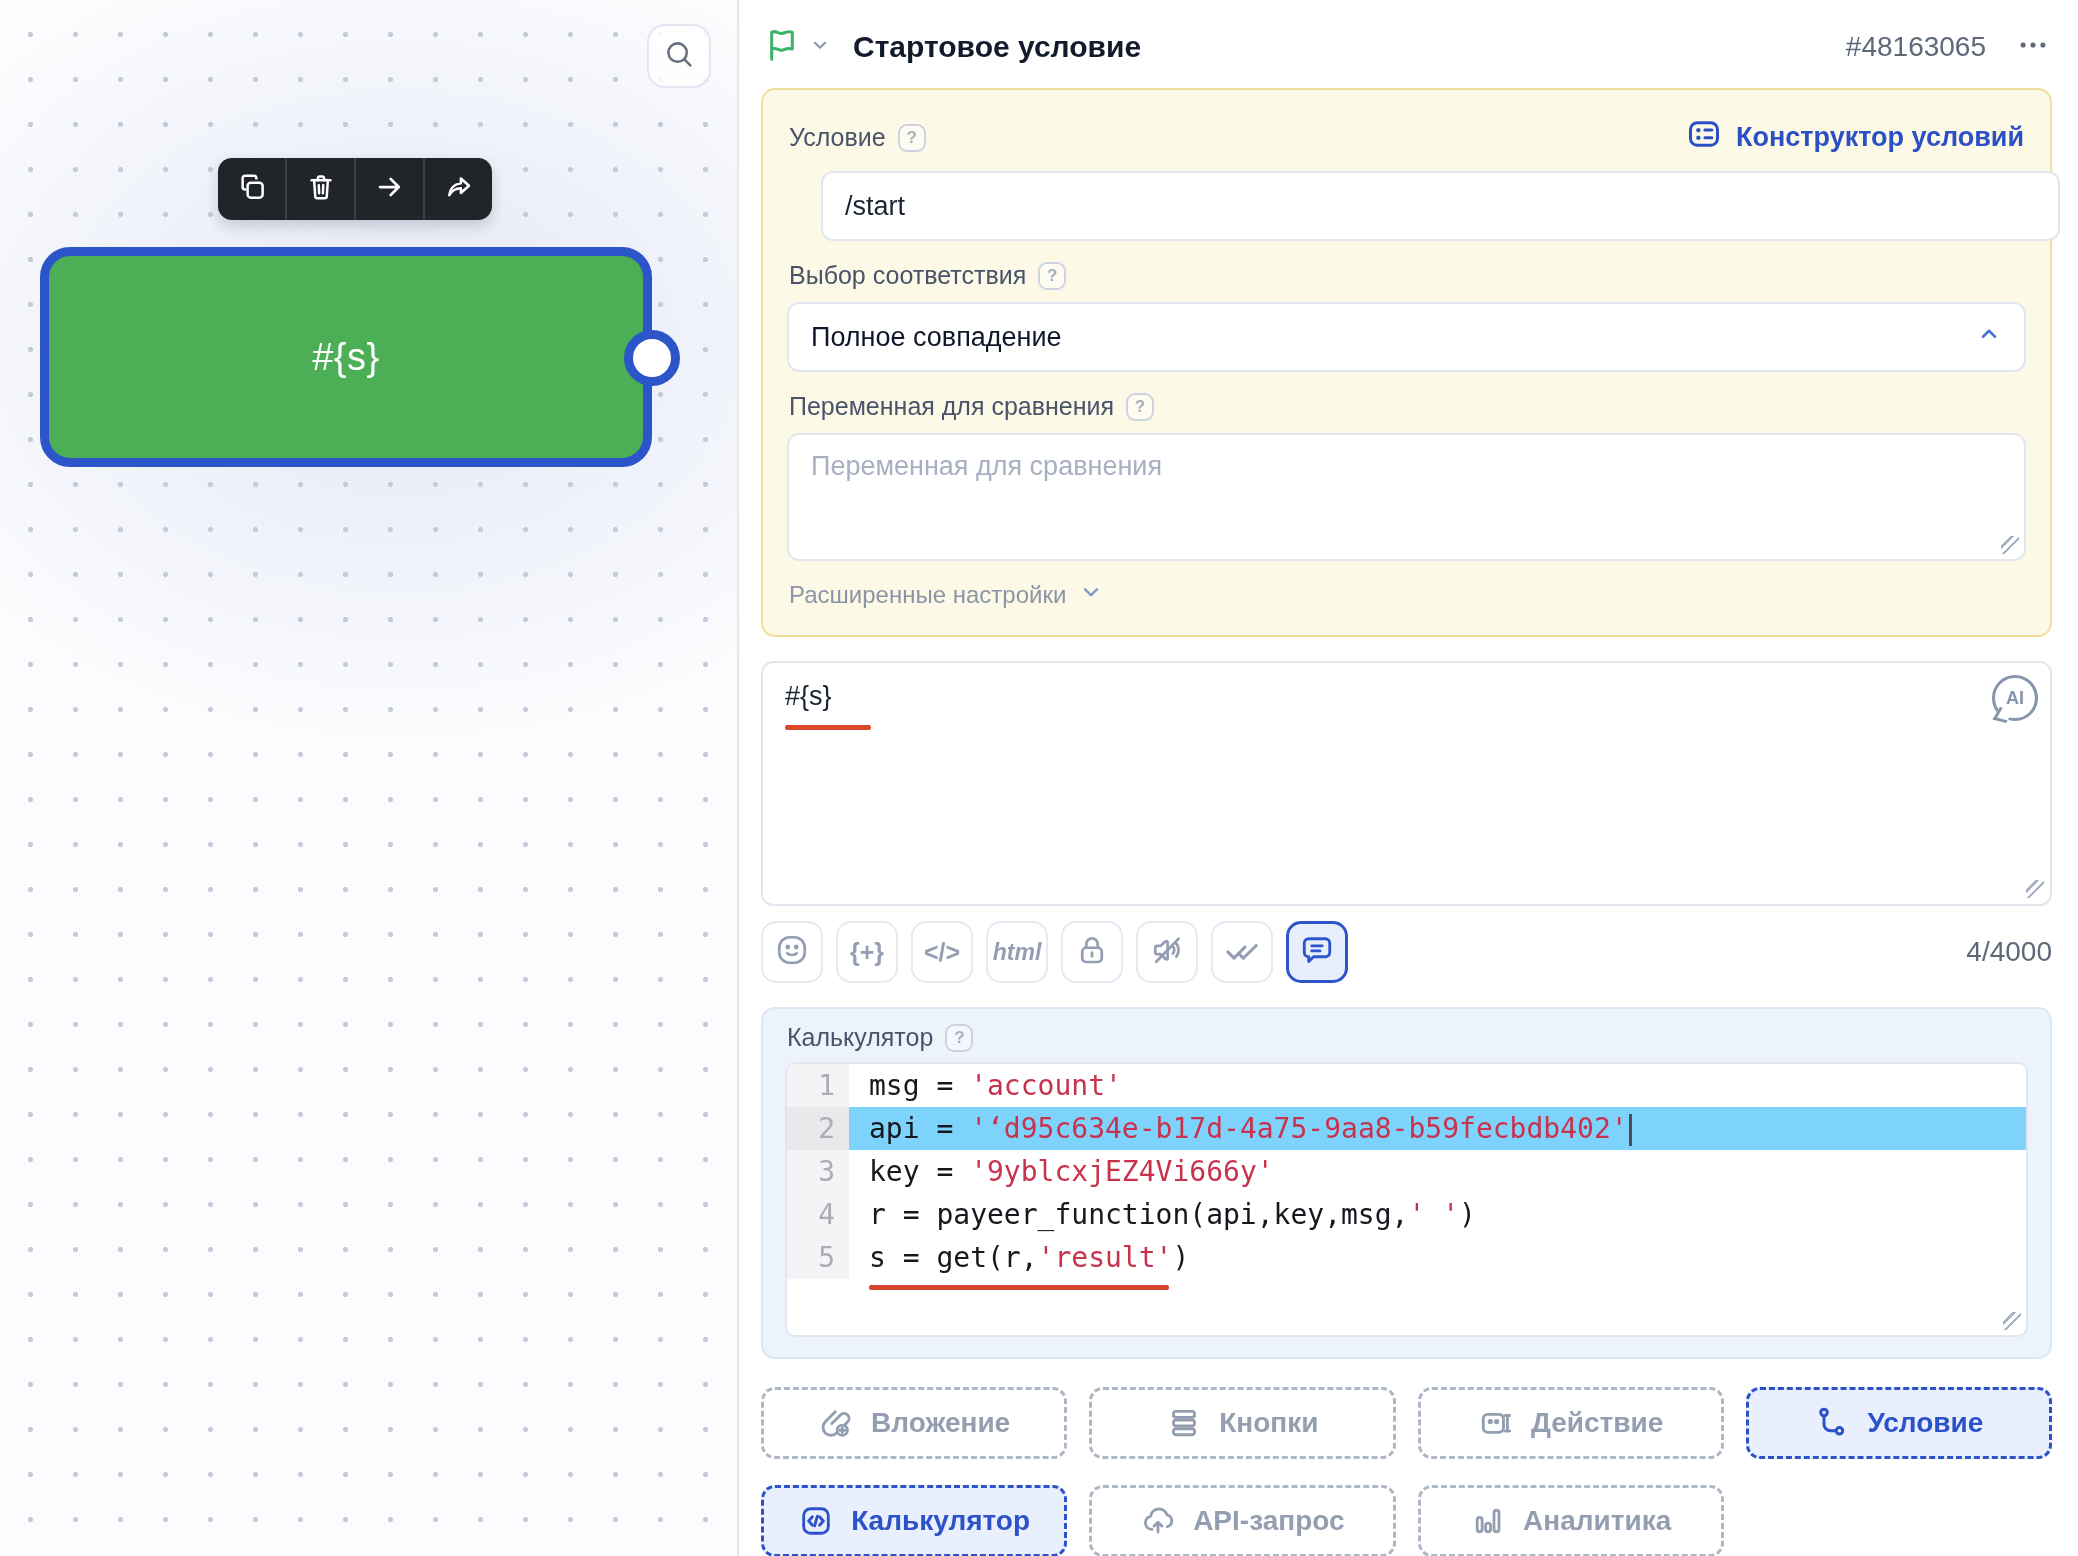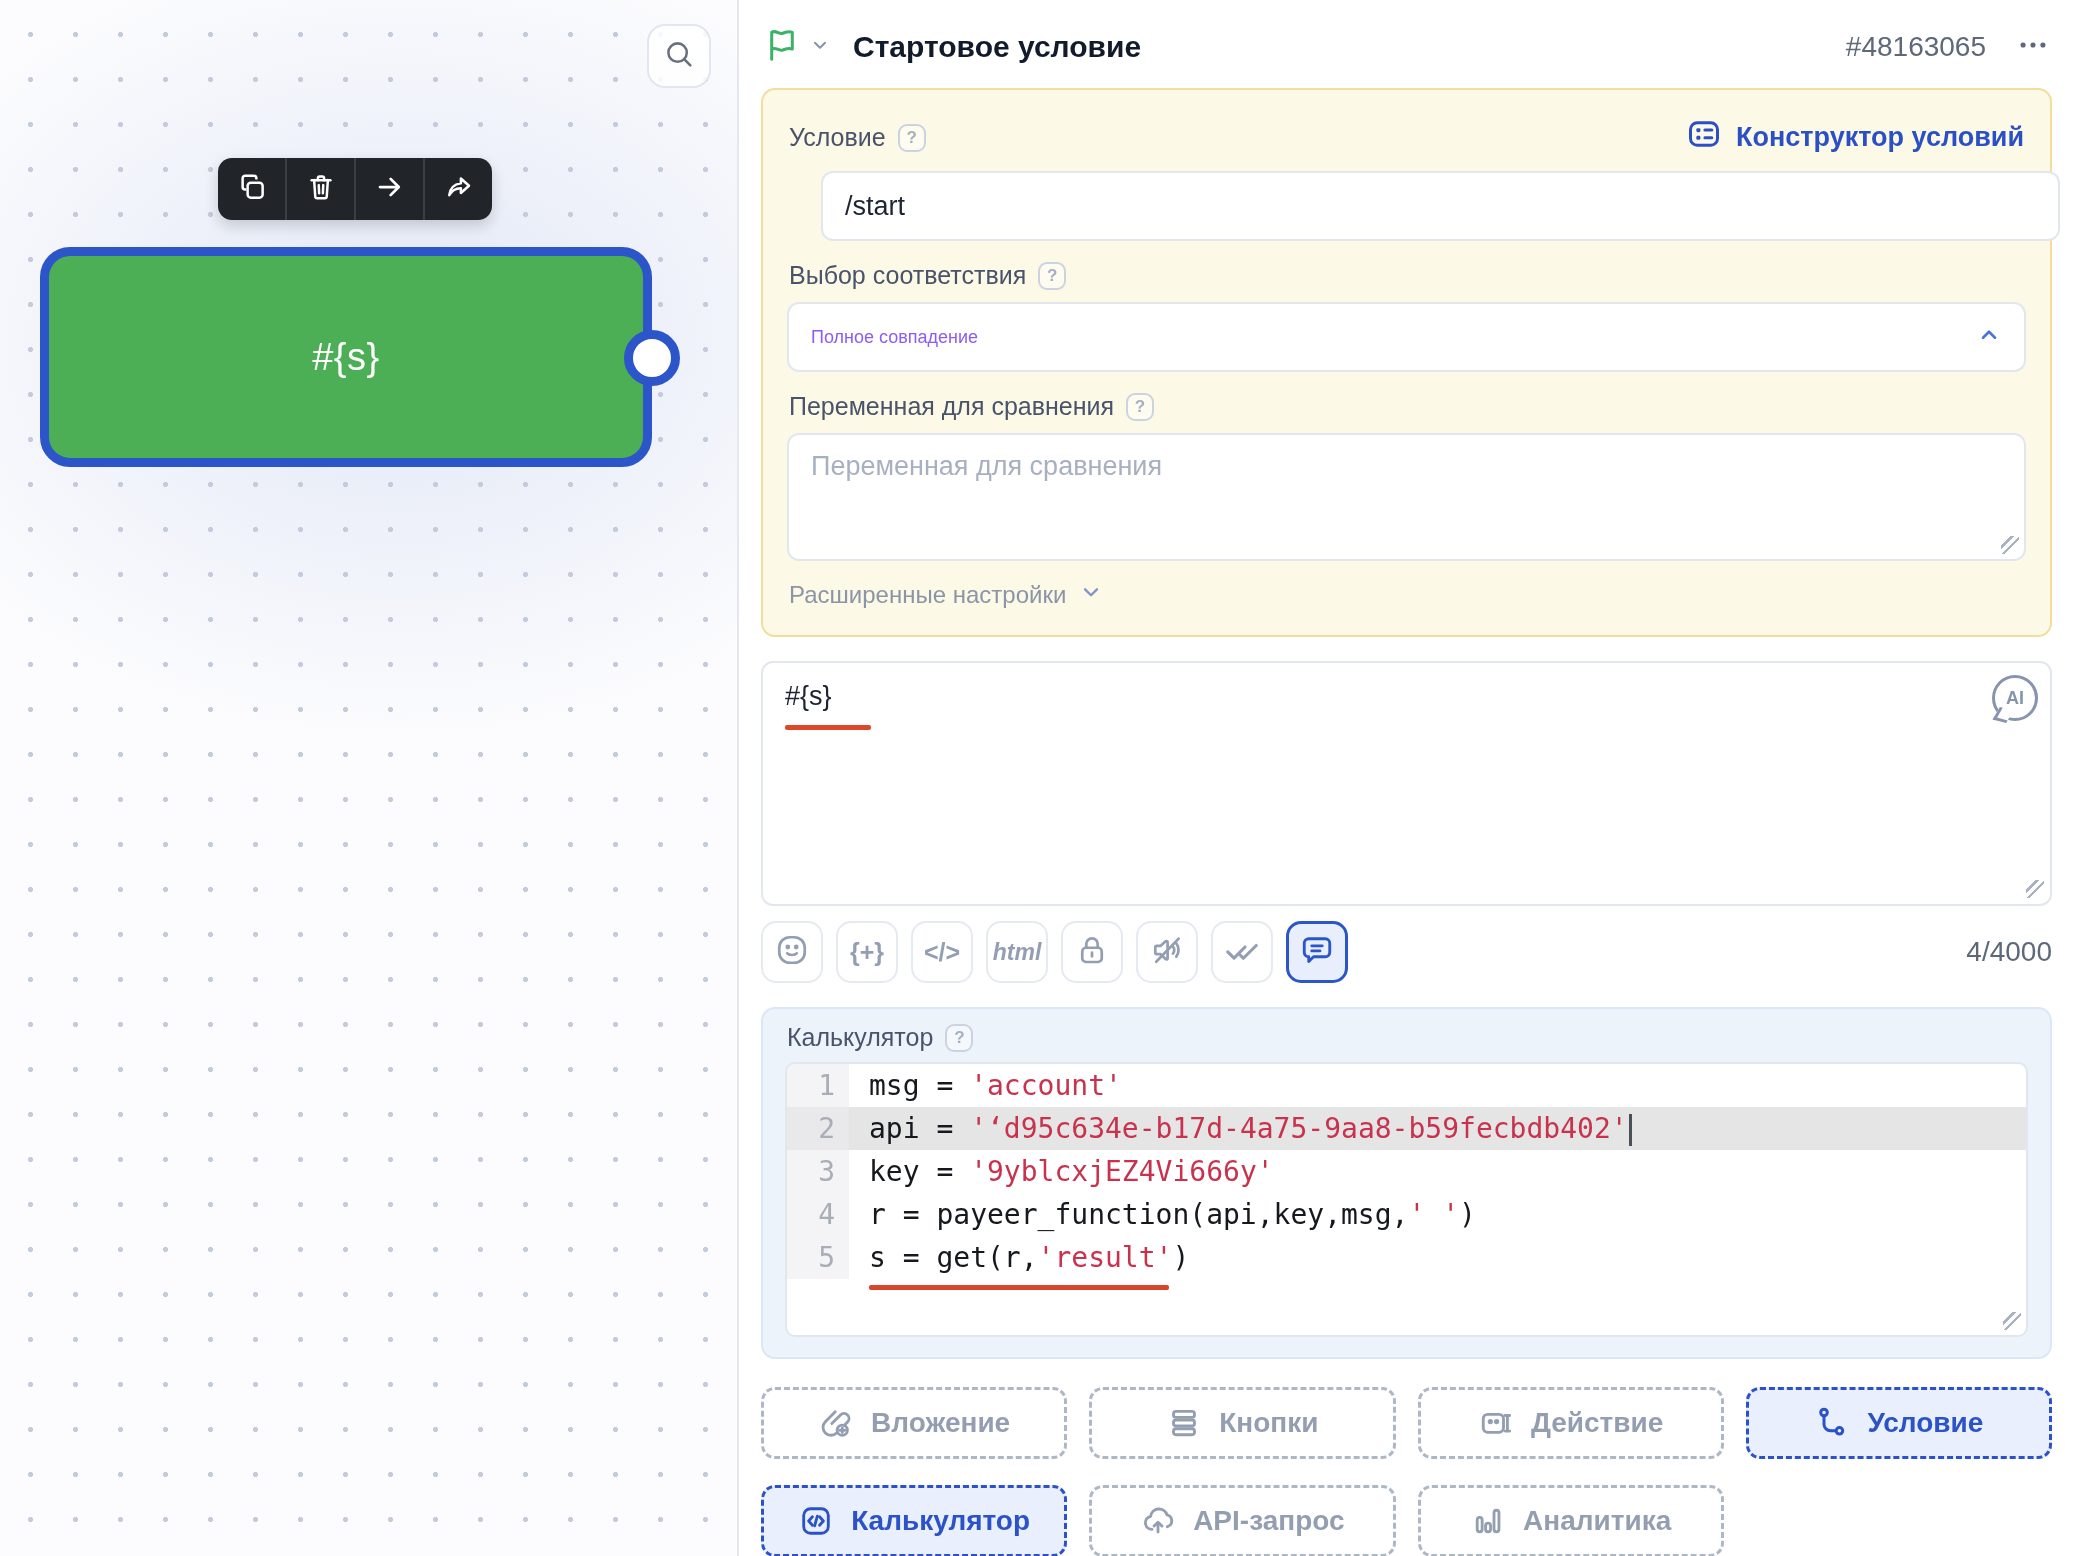--- a/index.html
+++ b/index.html
@@ -58,21 +58,21 @@
     color:#a6afc0; font-size:17px; font-weight:700; display:inline-flex;
     align-items:center; justify-content:center; background:rgba(255,255,255,.4); }
   .builder-link { margin-left:auto; display:flex; align-items:center; gap:14px;
     color:#2b50c6; font-size:27px; font-weight:600; cursor:pointer; }
   .builder-link svg { width:36px; height:36px; }
   .txt-input { width:100%; height:70px; background:#fff; border:2px solid #e2e6ef;
     border-radius:12px; font-size:27px; color:#1c2534; padding:0 22px;
     font-family:"Liberation Sans",sans-serif;margin-left:34px; }
   .select { width:100%; height:70px; background:#fff; border:2px solid #e2e6ef;
     border-radius:12px; display:flex; align-items:center; padding:0 22px;
-    font-size:18px; color:#8b5cf6; cursor:pointer; }
+    font-size:27px; color:#0f172a; cursor:pointer; }
   .select .chev-up { margin-left:auto; color:#4a73d6; } .select .chev-up svg{width:26px;height:26px;}
   .txt-area { position:relative; width:100%; height:128px; background:#fff;
     border:2px solid #e2e6ef; border-radius:12px; }
   .txt-area textarea { width:100%; height:100%; border:none; outline:none; resize:none;
     background:transparent; font-size:27px; color:#1c2534; padding:16px 22px;
     font-family:"Liberation Sans",sans-serif; }
   .txt-area textarea::placeholder { color:#a7b0c1; opacity:1; }
   .resize-h { position:absolute; right:5px; bottom:5px; width:18px; height:18px;
     background:
       linear-gradient(135deg, transparent 7px, #a9b2c2 7px 9.5px, transparent 9.5px 13px, #a9b2c2 13px 15.5px, transparent 15.5px); }
@@ -109,21 +109,21 @@
     border-radius:14px; padding:14px 22px 20px; }
   .code-box { position:relative; background:#fff; border:2px solid #e2e6ee;
     border-radius:10px; margin-top:10px; padding-bottom:56px; overflow:hidden; }
   .code-line { display:flex; height:43px; font-family:"DejaVu Sans Mono", monospace;
     font-size:28px; }
   .code-line .gut { flex:0 0 62px; background:#f4f4f6; color:#a9adb6;
     text-align:right; padding-right:14px; line-height:43px; user-select:none; }
   .code-line .code { flex:1; padding-left:20px; line-height:43px; white-space:pre;
     color:#15181d; position:relative; }
   .code-line.active .gut { background:#e9e9ec; }
-  .code-line.active .code { background:#e5e5e5; }
+  .code-line.active .code { background:#7dd3fc; }
   .seg-string { color:#c8324d; }
   .cursor { display:inline-block; width:3px; height:32px; background:#4b4f58;
     vertical-align:middle; margin-left:1px; }
   .code-underline { position:absolute; left:82px; top:221px; width:300px; height:5px;
     background:#d6452c; border-radius:2px; }
   .code-box .resize-h { right:5px; bottom:5px; }
 
   
   .blocks { margin-top:28px; display:grid; grid-template-columns:repeat(4, 1fr);
     gap:26px 22px; }

